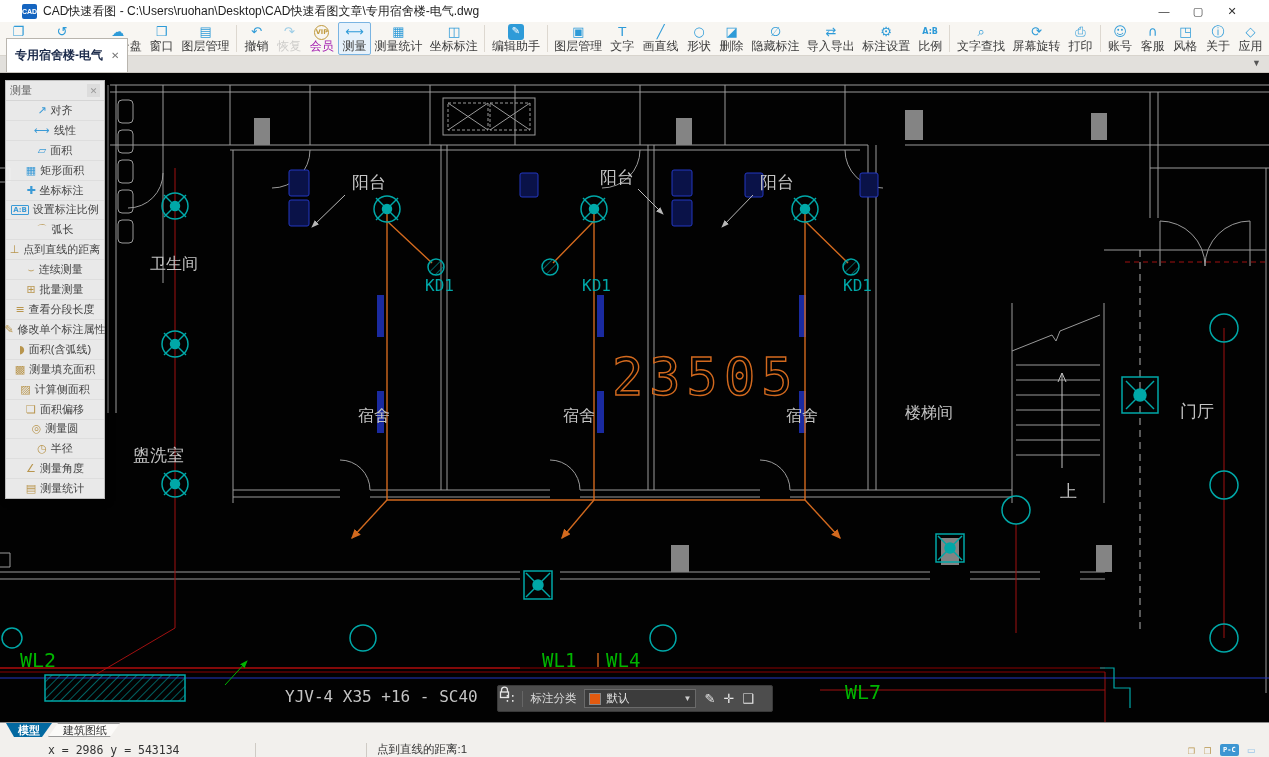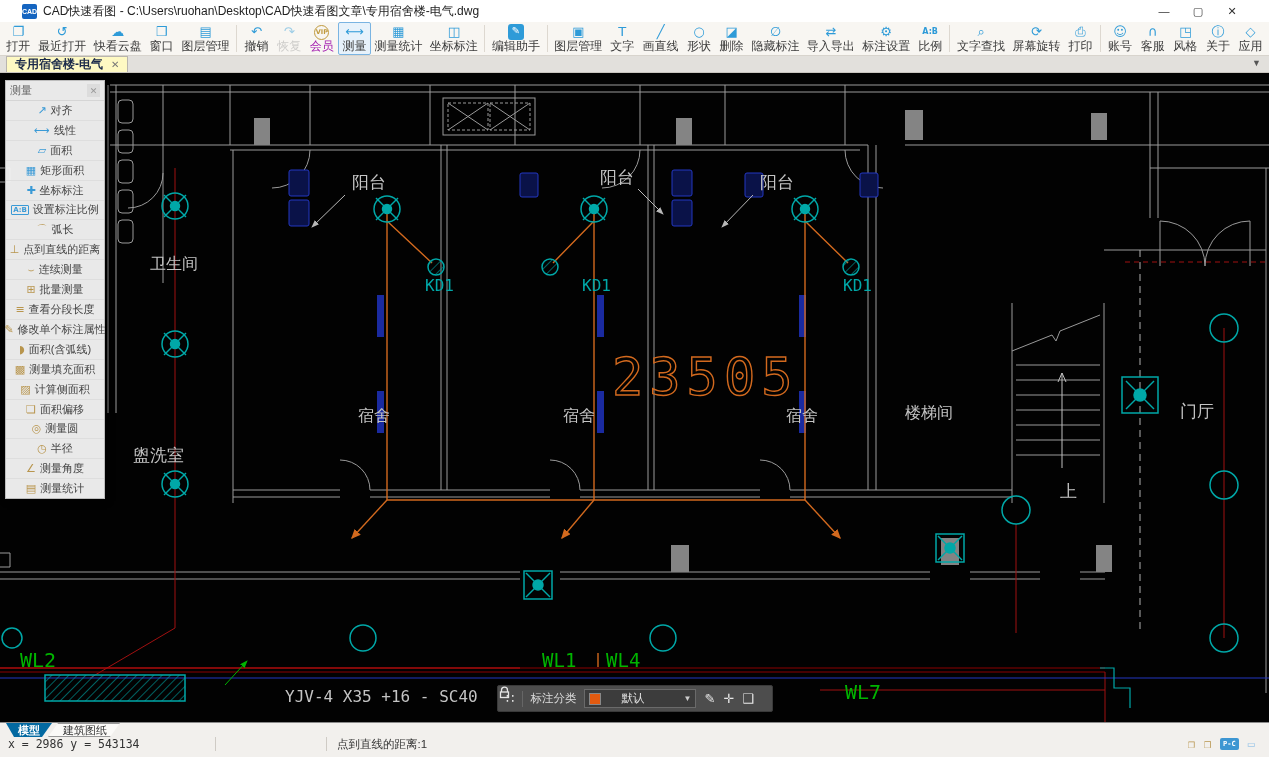--- a/index.html
+++ b/index.html
@@ -31,21 +31,21 @@
     font-size:6.5px; font-weight:bold; color:#c09a3e; display:flex; align-items:center; justify-content:center; }
   .tb-icon.txt { font-size:8px; font-weight:bold; letter-spacing:0; line-height:15px;}
   .tb-label { font-size:12px; color:#3a3a3a; white-space:nowrap; line-height:13px;}
   .tb-item.disabled .tb-label { color:#9a9a9a; }
   .tb-item[data-name="toolbar-vip"] .tb-label { color:#a21caf; }
   .tb-divider { width:1px; background:#ddd8d0; margin:3px 3px; }
 
   
   .tabbar { height:17px; background:#e2e0dc; border-bottom:1px solid #c9c5bf;
     display:flex; align-items:flex-end; padding-left:6px; flex:0 0 auto; position:relative;}
-  .dwg-tab { height:16px; background:#fef9c3; border:1px solid #b9b5ae; border-bottom:none;
+  .dwg-tab { height:34px; background:#ffffff; border:1px solid #b9b5ae; border-bottom:none;
     display:flex; align-items:center; gap:8px; padding:0 8px; font-size:12px; font-weight:bold; color:#1b2a4a;}
   .dwg-tab .close { color:#777; font-size:10px; font-weight:normal; }
   .tab-chevron { position:absolute; right:8px; top:2px; font-size:9px; color:#555; }
 
   
   .canvas { position:relative; flex:1 1 auto; background:#020202; overflow:hidden; }
   .canvas svg { position:absolute; inset:0; }
 
   
   .mpanel { position:absolute; left:5px; top:7px; width:100px; height:419px;
@@ -62,38 +62,38 @@
   .mp-icon.tone-gold { color:#b8954d; }
   .mp-icon.txt { font-size:7px; font-weight:bold; border:1px solid currentColor; padding:0 1px; border-radius:1px;}
 
   
   .annbar { position:absolute; left:497px; top:612px; width:276px; height:27px; background:#4d4d4d;
     border:1px solid #3a3a3a; border-radius:2px; display:flex; align-items:center; padding:0 8px; gap:8px; }
   .annbar .grid-ic { color:#e8e8e8; font-size:13px; }
   .annbar .vsep { width:1px; height:16px; background:#666; }
   .annbar .lbl { color:#dcdcdc; font-size:11.5px; white-space:nowrap; }
   .ann-select { flex:0 0 112px; height:19px; background:#3c3c3c; border:1px solid #6a6a6a;
-    display:flex; align-items:center; gap:20px; padding:0 4px; color:#e4e4e4; font-size:11.5px; }
+    display:flex; align-items:center; gap:5px; padding:0 4px; color:#e4e4e4; font-size:11.5px; }
   .ann-swatch { width:12px; height:12px; border:1px solid #888; }
   .ann-caret { margin-left:auto; font-size:8px; color:#ccc; }
   .ann-ic { color:#e6e6e6; font-size:13px; width:18px; text-align:center; }
   .lock-svg { width:13px; height:13px; display:block; }
 
   
   .sheetbar { height:15px; background:#f2f0ed; border-top:1px solid #8a8a8a; display:flex;
     align-items:stretch; padding-left:10px; flex:0 0 auto; font-size:11px; }
   .sheet-tab { padding:0 14px; display:flex; align-items:center; color:#333;
     clip-path:polygon(10px 0,calc(100% - 2px) 0,calc(100% - 12px) 100%,0 100%); margin-left:-6px;}
   .sheet-tab.active { background:#0369a1; color:#fff; font-weight:bold;
     clip-path:polygon(2px 0,calc(100% - 2px) 0,calc(100% - 12px) 100%,10px 100%); }
   .sheet-tab.inactive { background:#fbfaf8; border:1px solid #999; }
 
   
-  .statusbar { height:20px; background:#f2f0ed; display:flex; align-items:flex-start;
-    font-size:11.5px; color:#333; flex:0 0 auto; font-family:"DejaVu Sans Mono",monospace;}
+  .statusbar { height:20px; background:#f2f0ed; display:flex; align-items:flex-end;
+    font-size:11.5px; color:#333; flex:0 0 auto; font-family:"DejaVu Sans Mono",monospace;padding-left:40px;}
   .sb-coords { padding:0 8px; width:215px; }
   .sb-sep { width:1px; height:14px; background:#cfcbc5; }
   .sb-gap { width:110px; }
   .sb-scale { padding:0 10px; font-family:"Liberation Sans",sans-serif; }
   .sb-icons { margin-left:auto; display:flex; gap:9px; padding-right:14px; align-items:center;}
   .sb-ic { font-size:12px; }
   .sb-ic.gold { color:#b8954d; }
   .sb-ic.pale { color:#9ec7e8; }
   .sb-badge { background:#3d96d2; color:#fff; font-size:7px; font-weight:bold;
     padding:2px 3px; border-radius:2px; }

